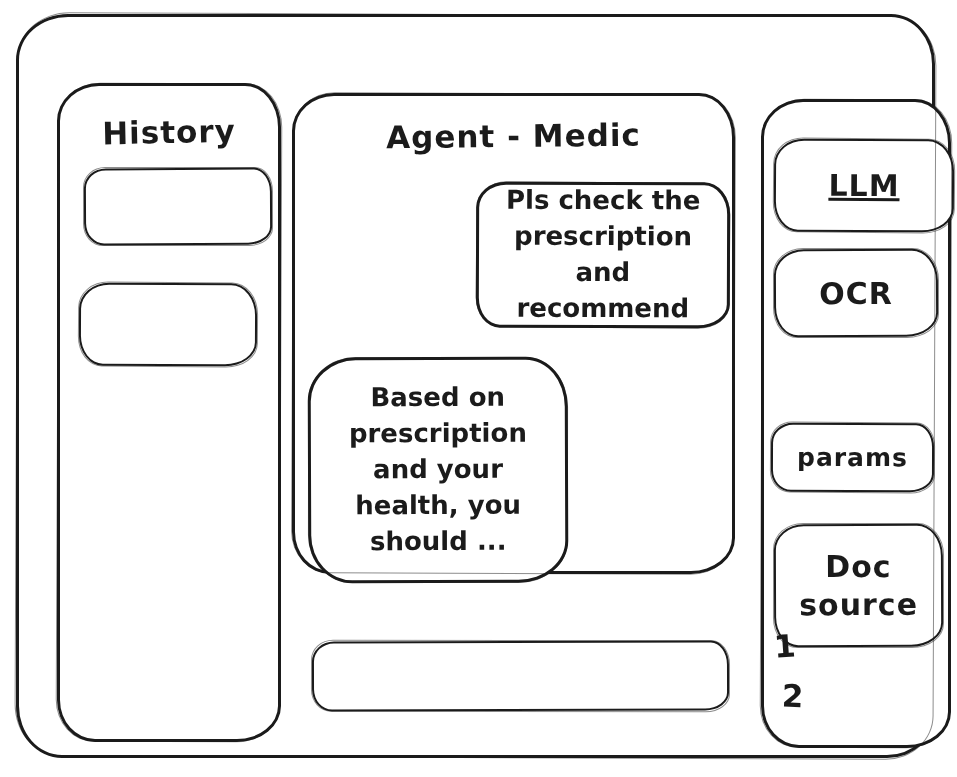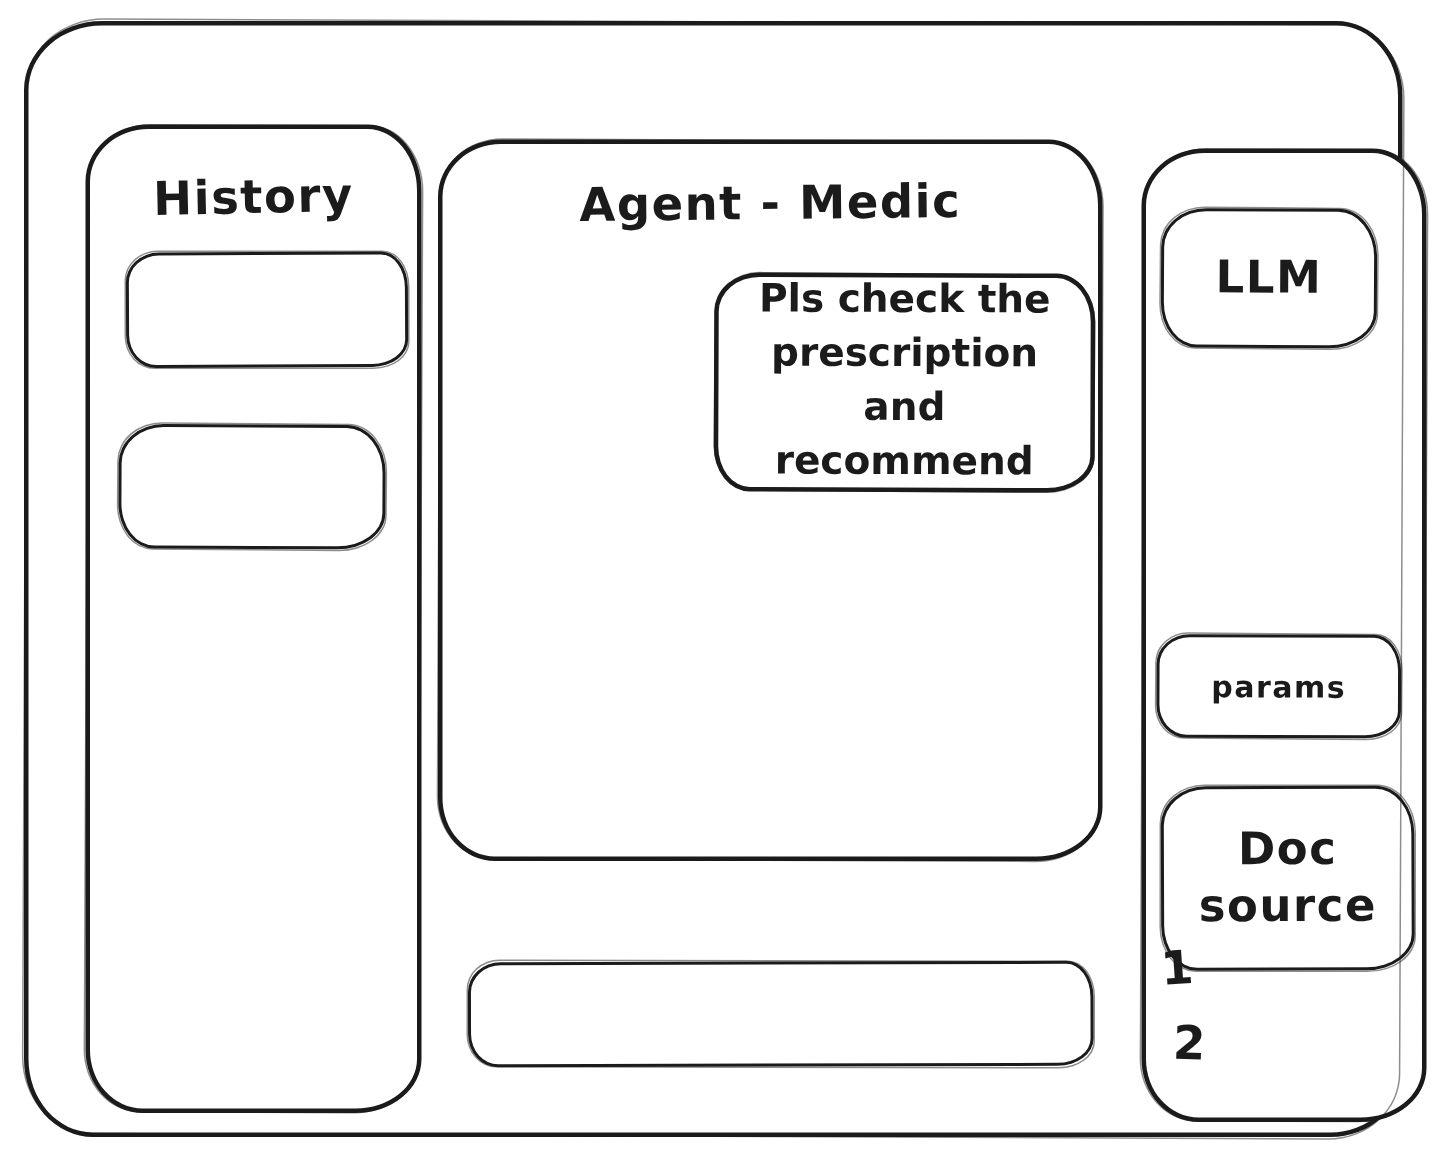--- a/index.html
+++ b/index.html
@@ -71,23 +71,23 @@
     padding: 0 18px; font-size: 24px;
   }
 
   
   .right-panel { left: 742px; top: 82px; width: 190px; height: 649px; }
   .tool {
     display: flex; align-items: center; justify-content: center;
     font-size: 30px; letter-spacing: 1px; cursor: pointer;
     border-width: 2.9px;
   }
-  .tool-llm    { left: 10px; top: 37px;  width: 144px; height: 93px;  transform: rotate(0.3deg); }
+  .tool-llm    { left: 10px; top: 37px;  width: 180px; height: 93px;  transform: rotate(0.3deg); text-decoration: underline; }
   .tool-ocr    { left: 10px; top: 147px; width: 164px; height: 88px;  transform: rotate(-0.3deg); }
-  .tool-params { left: 7px;  top: 321px; width: 163px; height: 69px;  font-size: 20px; transform: rotate(0.2deg); }
+  .tool-params { left: 7px;  top: 321px; width: 163px; height: 69px;  font-size: 25px; transform: rotate(0.2deg); }
   .tool-doc    { left: 10px; top: 422px; width: 169px; height: 123px; text-align: center; line-height: 1.25; padding: 0 28px; transform: rotate(-0.2deg); }
   .doc-num {
     position: absolute; font-size: 31px; cursor: pointer;
     background: transparent;
   }
   .doc-num-1 { left: 10px; top: 526px; transform: rotate(-4deg); }
   .doc-num-2 { left: 18px; top: 576px; transform: rotate(2deg); }
 </style>
 </head>
 <body>
@@ -102,28 +102,32 @@
       <div class="sketch r-md hist-box-2"></div>
     </aside>
 
     <main class="sketch r-panel center-panel">
       <div class="chat-title">Agent - Medic</div>
 
       <div class="sketch r-md bubble bubble-user">
         <span>Pls check the prescription and recommend</span>
       </div>
 
+      <div class="sketch r-xl bubble bubble-agent">
+        <span>Based on prescription and your health, you should ...</span>
+      </div>
 
       <div class="sketch r-sm input-wrap">
         <input type="text" placeholder="" style="">
       </div>
     </main>
 
     <aside class="sketch r-panel right-panel">
       <div class="sketch r-md tool tool-llm">LLM</div>
+      <div class="sketch r-md tool tool-ocr">OCR</div>
       <div class="sketch r-sm tool tool-params">params</div>
       <div class="sketch r-md tool tool-doc">Doc source</div>
       <div class="doc-num doc-num-1">1</div>
       <div class="doc-num doc-num-2">2</div>
     </aside>
 
   </div>
 </div>
 
 </body></html>

